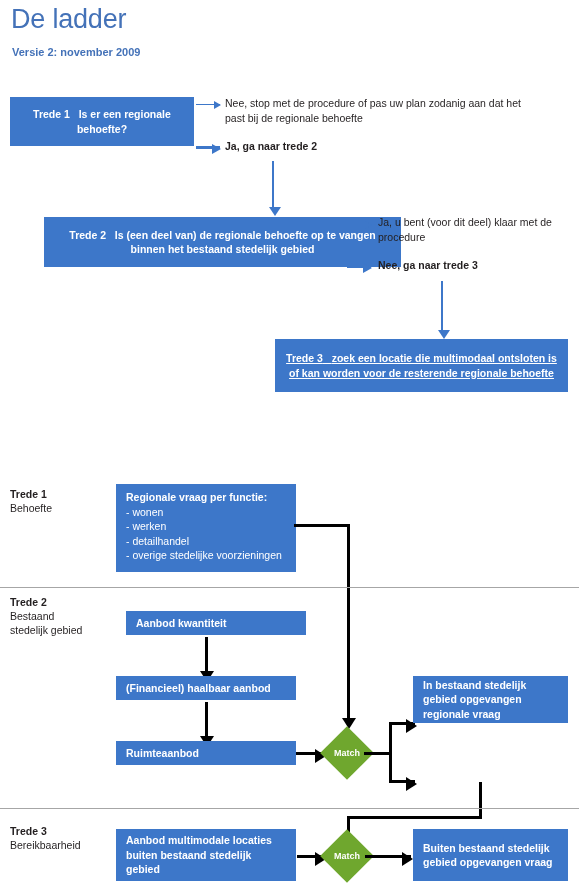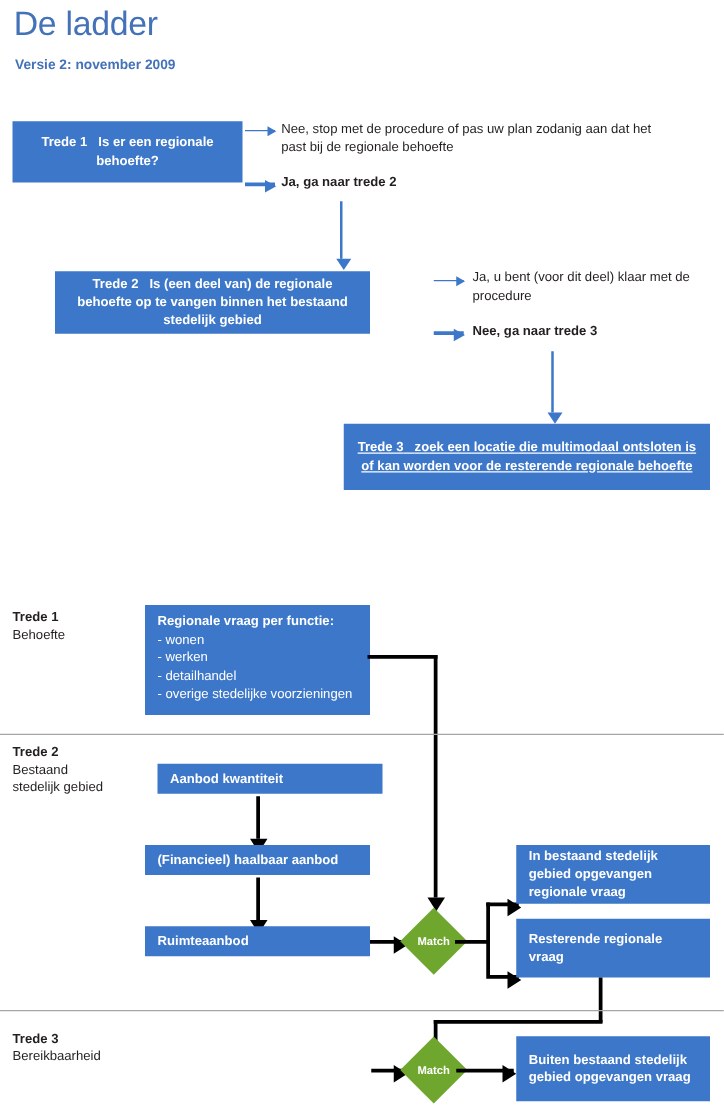--- a/index.html
+++ b/index.html
@@ -189,21 +189,21 @@
   </div>
 
   <div class="barrow-h" style="left:196px; top:104px; width:24px;"></div>
   <div class="sidetext" style="left:225px; top:96px; width:300px;">Nee, stop met de procedure of pas uw plan zodanig aan dat het past bij de regionale behoefte</div>
 
   <div class="barrow-h thick" style="left:196px; top:146px; width:24px;"></div>
   <div class="sidetext bold" style="left:225px; top:139px; width:300px;">Ja, ga naar trede 2</div>
 
   <div class="barrow-v" style="left:272px; top:161px; height:46px;"></div>
 
-  <div class="bbox center bold pad" style="left:44px; top:217px; width:252px; height:50px;">
+  <div class="bbox center bold pad" style="left:44px; top:217px; width:357px; height:50px;">
     <div class="inner">
       <span>Trede 2</span>
       &nbsp;
       <span>Is (een deel van) de regionale behoefte op te vangen binnen het bestaand stedelijk gebied</span>
     </div>
   </div>
 
   <div class="barrow-h" style="left:347px; top:224px; width:24px;"></div>
   <div class="sidetext" style="left:378px; top:215px; width:200px;">Ja, u bent (voor dit deel) klaar met de procedure</div>
 
@@ -268,35 +268,35 @@
 
   <div class="kline-h" style="left:364px; top:752px; width:28px;"></div>
   <div class="kline-v" style="left:389px; top:722px; height:58px;"></div>
   <div class="karrow-h" style="left:389px; top:722px; width:26px;"></div>
   <div class="karrow-h" style="left:389px; top:780px; width:26px;"></div>
 
   <div class="bbox bold pad" style="left:413px; top:676px; width:155px; height:47px;">
     <div class="inner">In bestaand stedelijk gebied opgevangen regionale vraag</div>
   </div>
 
-  <div class="bbox bold pad" style="left:413px; top:735px; width:155px; height:47px;">
-    <div class="inner">Resterende regionale vraag</div>
-  </div>
 
   <div class="kline-v" style="left:479px; top:782px; height:36px;"></div>
   <div class="kline-h" style="left:347px; top:816px; width:135px;"></div>
   <div class="karrow-v" style="left:347px; top:816px; height:25px;"></div>
 
   <div class="divider" style="top:808px; width:579px;"></div>
 
   <div class="seclabel" style="left:10px; top:824px;">
     <span class="t1">Trede 3</span>
     <span class="t2">Bereikbaarheid</span>
   </div>
 
+  <div class="bbox bold pad" style="left:116px; top:829px; width:180px; height:52px;">
+    <div class="inner">Aanbod multimodale locaties buiten bestaand stedelijk gebied</div>
+  </div>
 
   <div class="karrow-h" style="left:297px; top:855px; width:27px;"></div>
 
   <div class="diamond" style="left:328px; top:837px; width:38px; height:38px;">
     <div class="dtext">Match</div>
   </div>
 
   <div class="karrow-h" style="left:365px; top:855px; width:46px;"></div>
 
   <div class="bbox bold pad" style="left:413px; top:829px; width:155px; height:52px;justify-content:center;">

